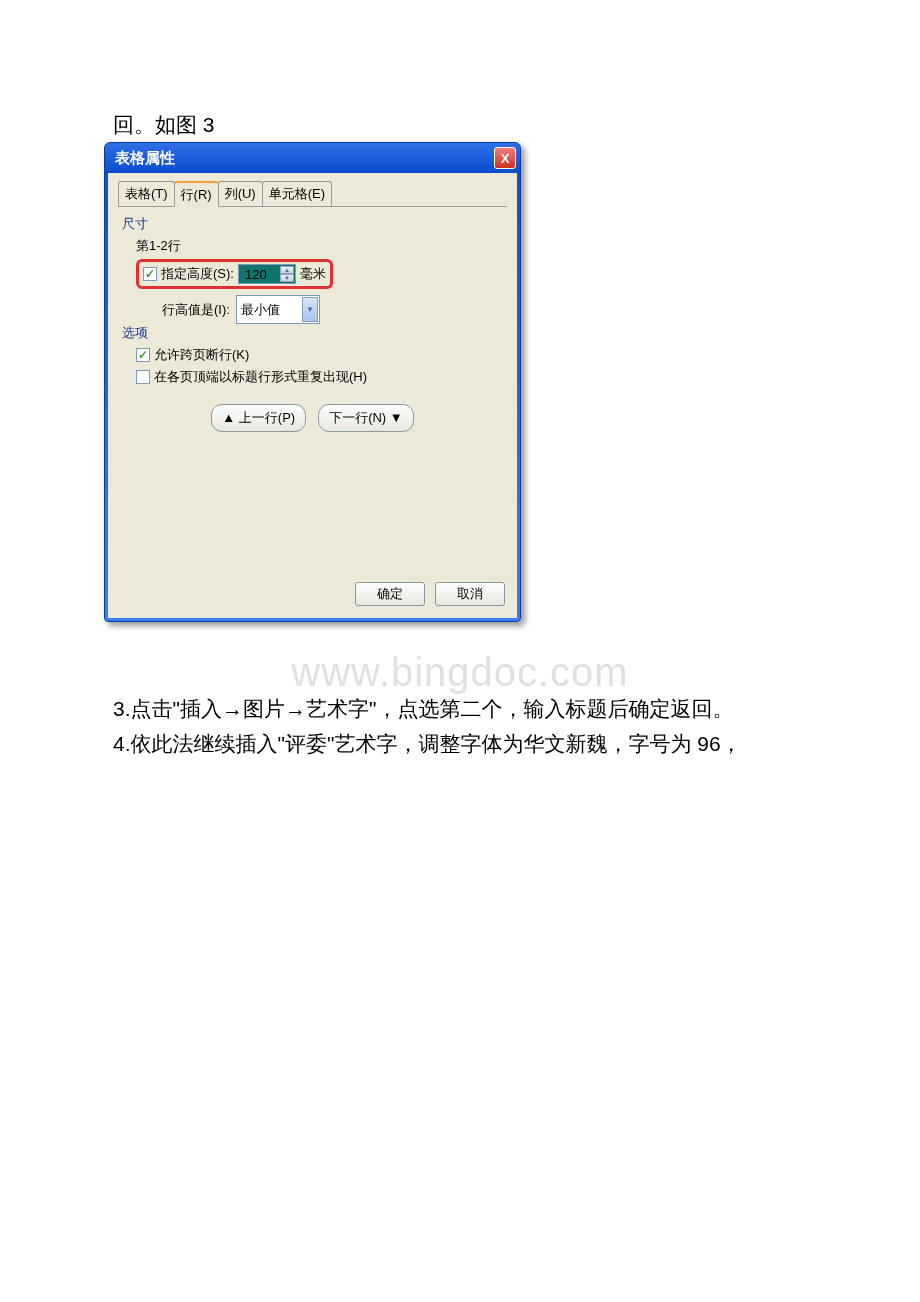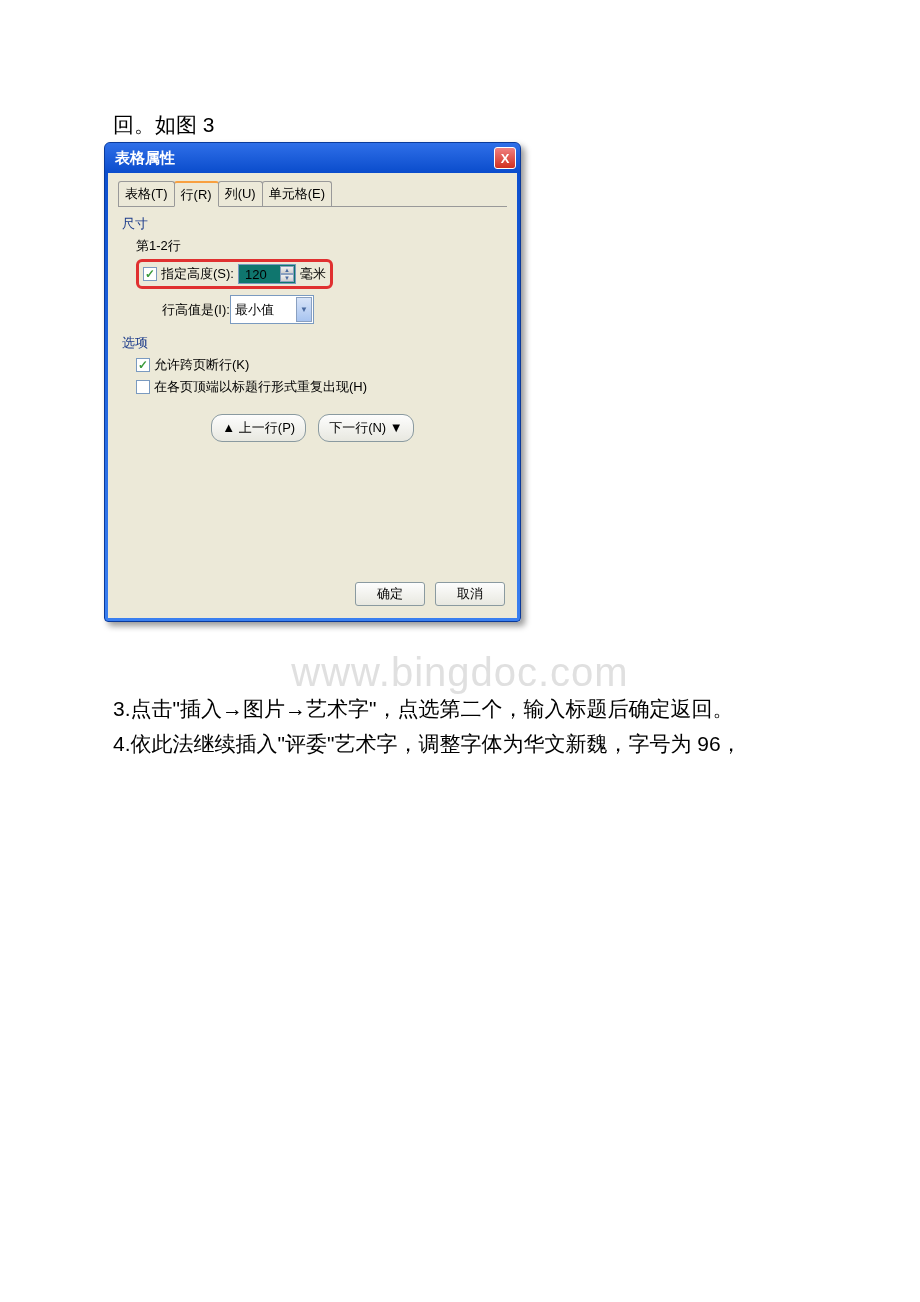--- a/index.html
+++ b/index.html
@@ -154,20 +154,21 @@
       font-size: 6px;
       display: flex;
       align-items: center;
       justify-content: center;
       color: #4a6aa0;
     }
     .row-height-is {
       display: flex;
       align-items: center;
       margin-left: 40px;
+      gap: 6px;
       text-align: right;
     }
     .dropdown {
       width: 84px;
       height: 29px;
       background: #fff;
       border: 1px solid #7a9ac0;
       display: inline-flex;
       align-items: center;
       padding: 0 4px;
@@ -181,21 +182,21 @@
       bottom: 1px;
       width: 16px;
       background: linear-gradient(#d8e4f8, #a8c4f0);
       border: 1px solid #8aa0c0;
       display: flex;
       align-items: center;
       justify-content: center;
       font-size: 8px;
       color: #4a6aa0;
     }
-    .options-group { margin-top: 10px; }
+    .options-group { }
     .opt-row {
       display: flex;
       align-items: center;
       margin-left: 14px;
       margin-bottom: 4px;
     }
     .nav-row {
       display: flex;
       justify-content: center;
       gap: 12px;

